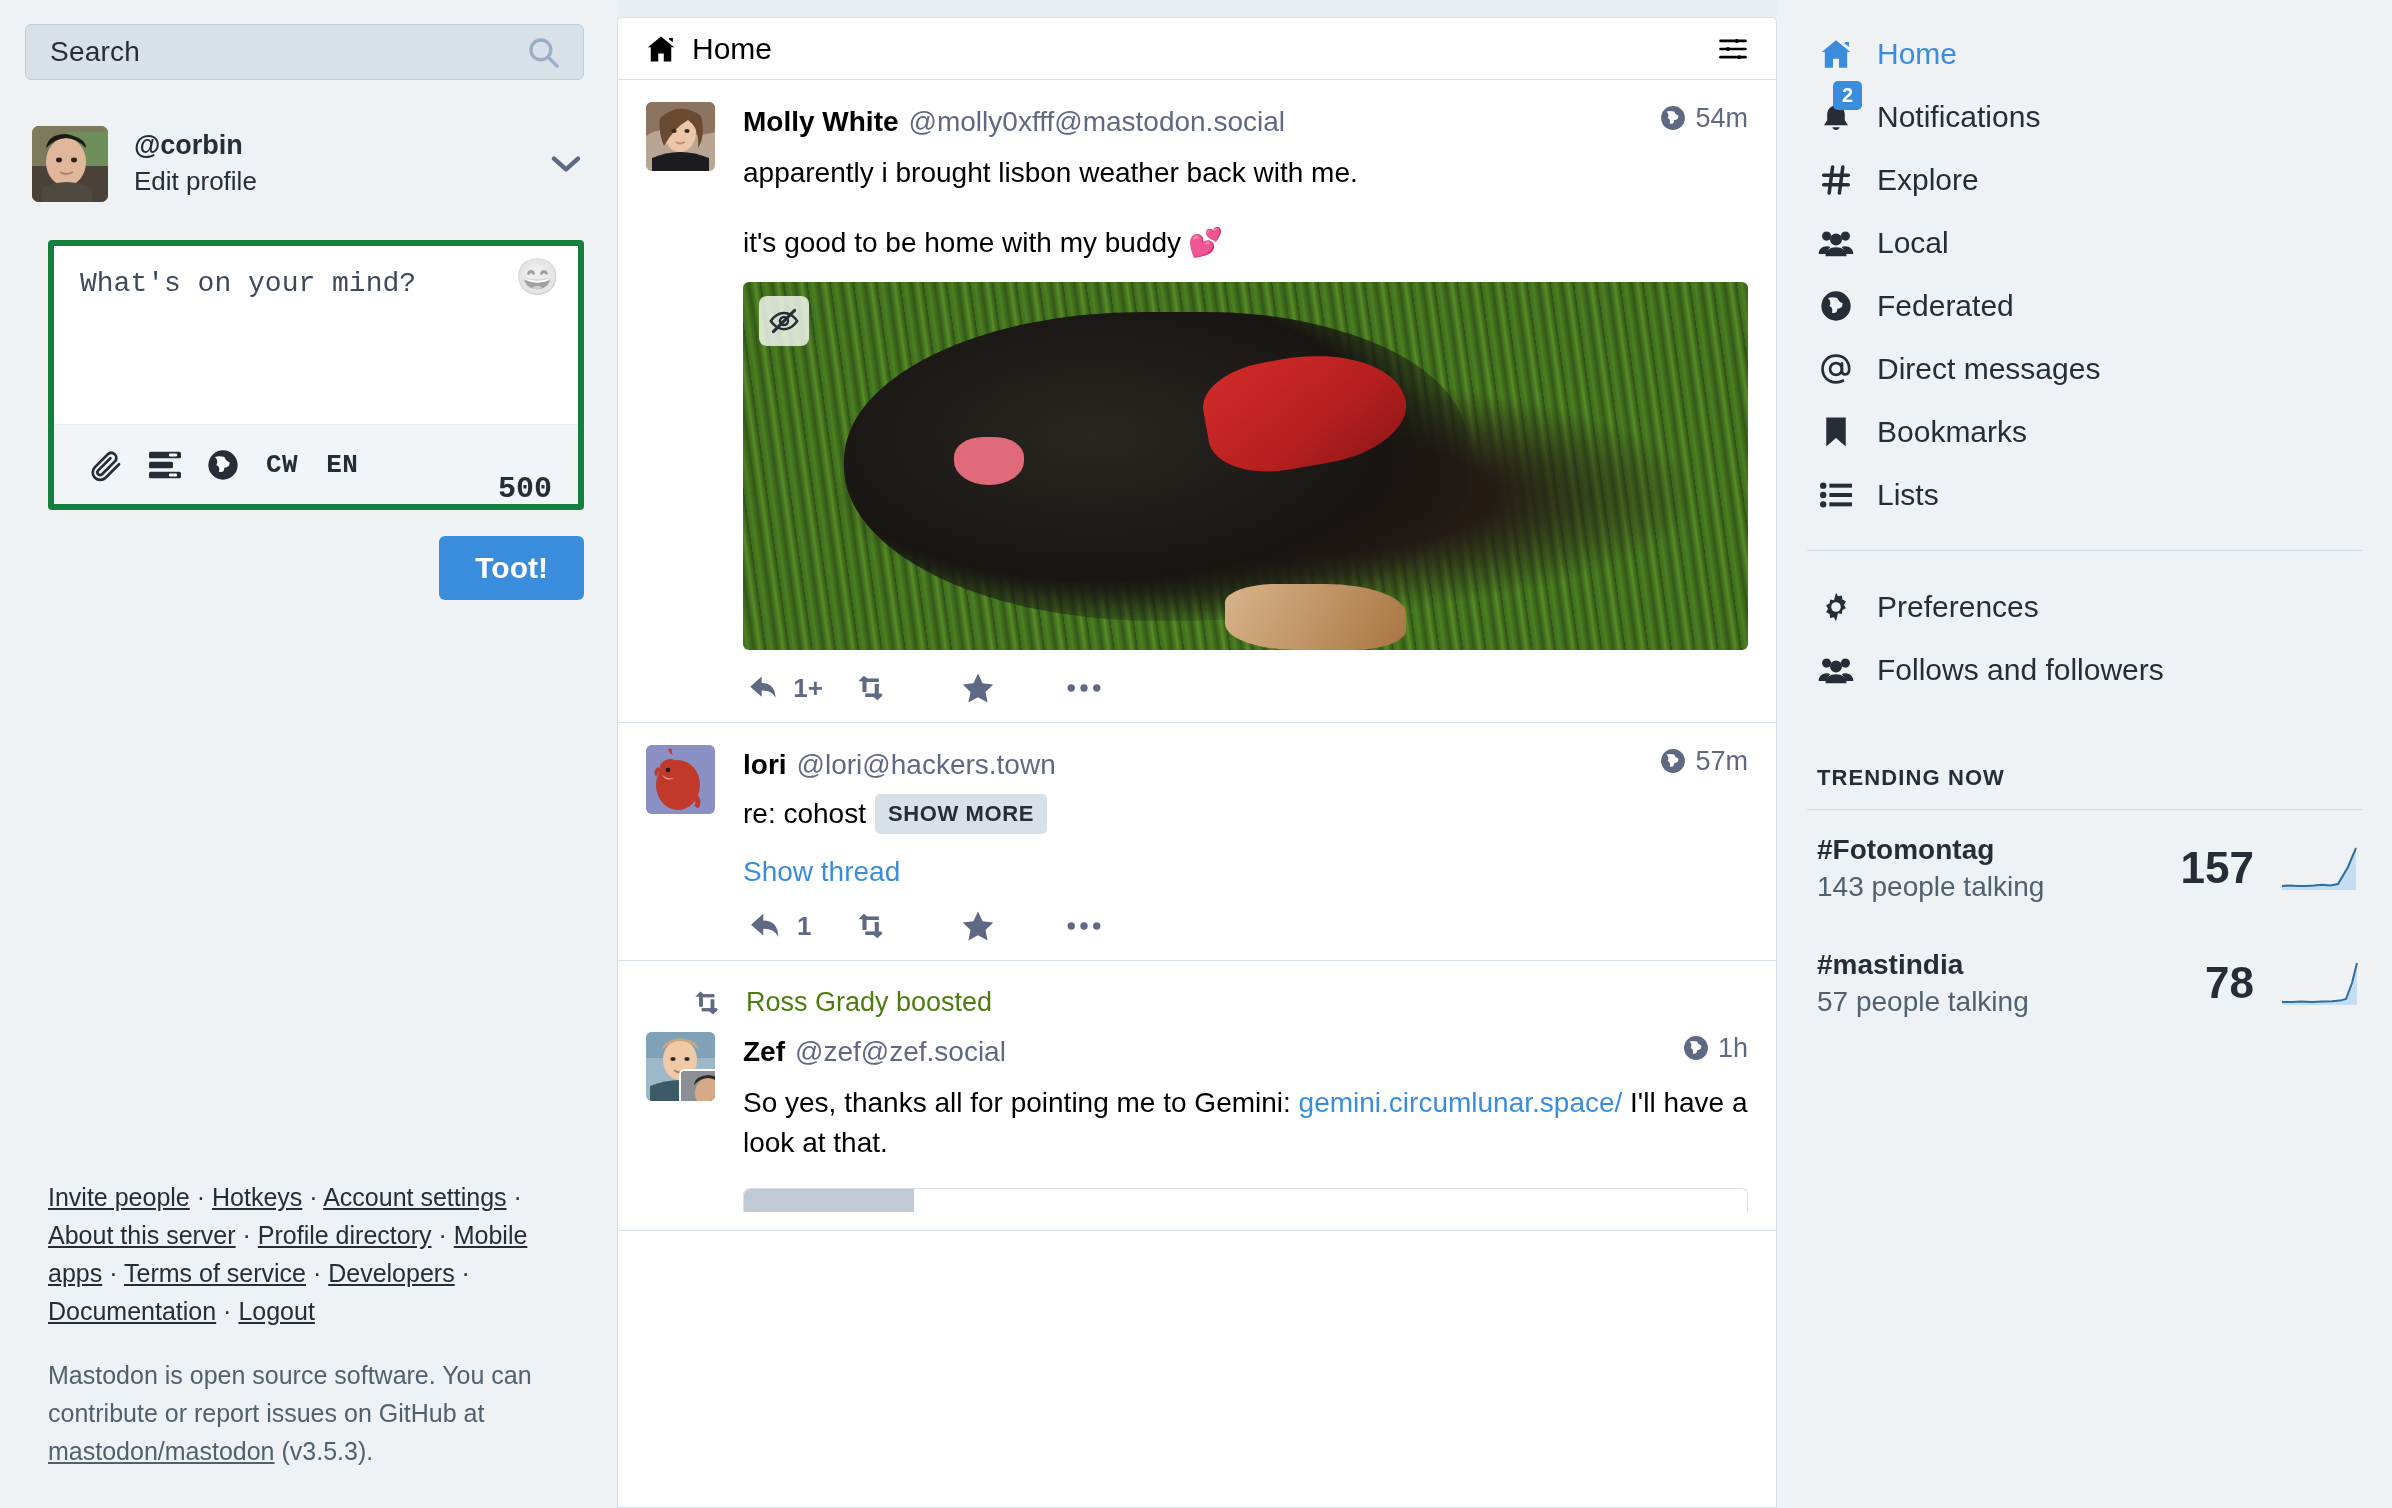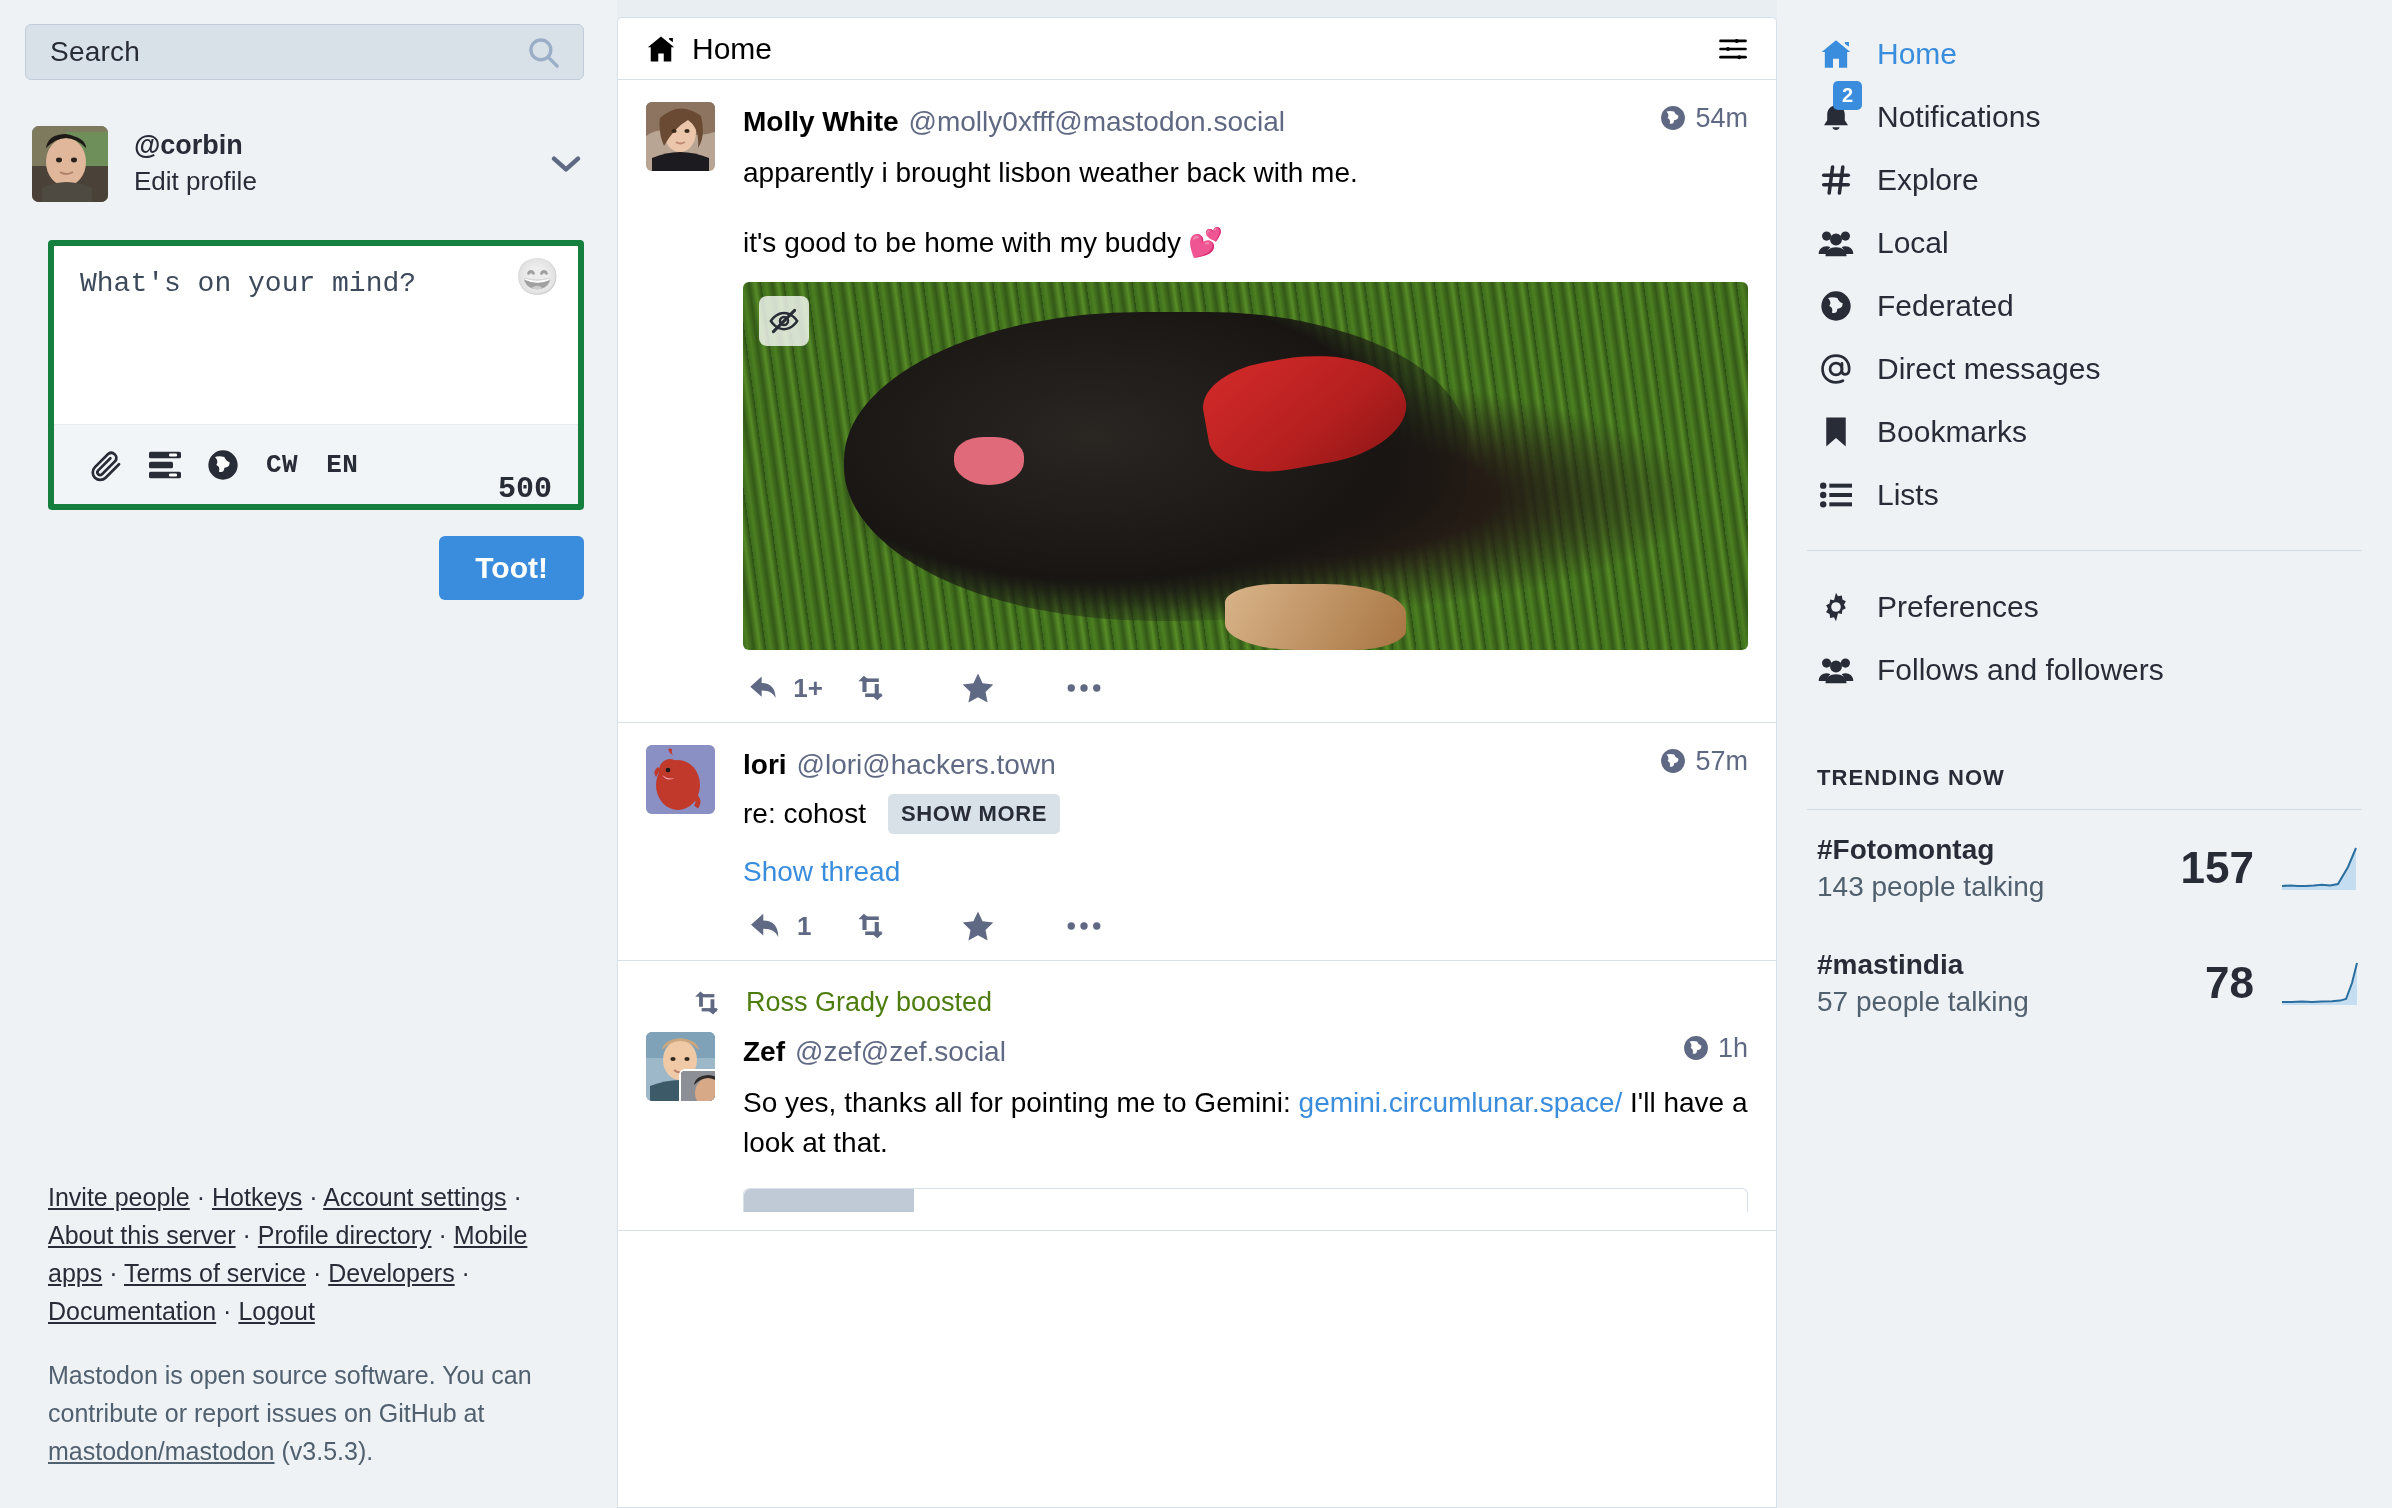--- a/index.html
+++ b/index.html
@@ -237,21 +237,21 @@
   }
   .st-text {
     font-size: 28px;
     color: #000;
     line-height: 1.42;
     margin-top: 14px;
   }
   .st-text p { margin-bottom: 30px; }
   .st-text p:last-child { margin-bottom: 0; }
   .st-text a { color: #3a8ddd; text-decoration: none; word-break: break-all; }
-  .cw-row { display: flex; align-items: center; gap: 22px; margin-top: 12px; font-size: 28px; }
+  .cw-row { display: flex; align-items: center; gap: 9px; margin-top: 12px; font-size: 28px; }
   .showmore-btn {
     background: #d9e1e8;
     border: none;
     border-radius: 5px;
     font-size: 22px;
     font-weight: bold;
     letter-spacing: .6px;
     padding: 7px 13px;
     color: #282c37;
     font-family: inherit;

